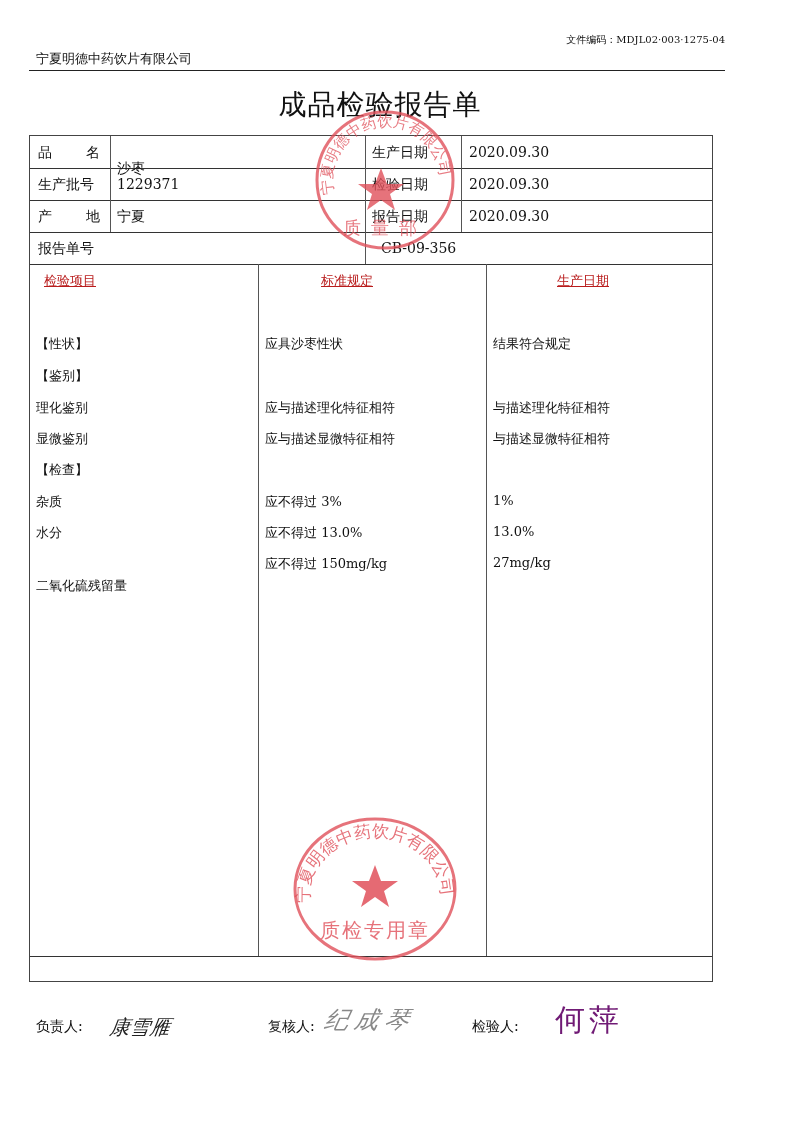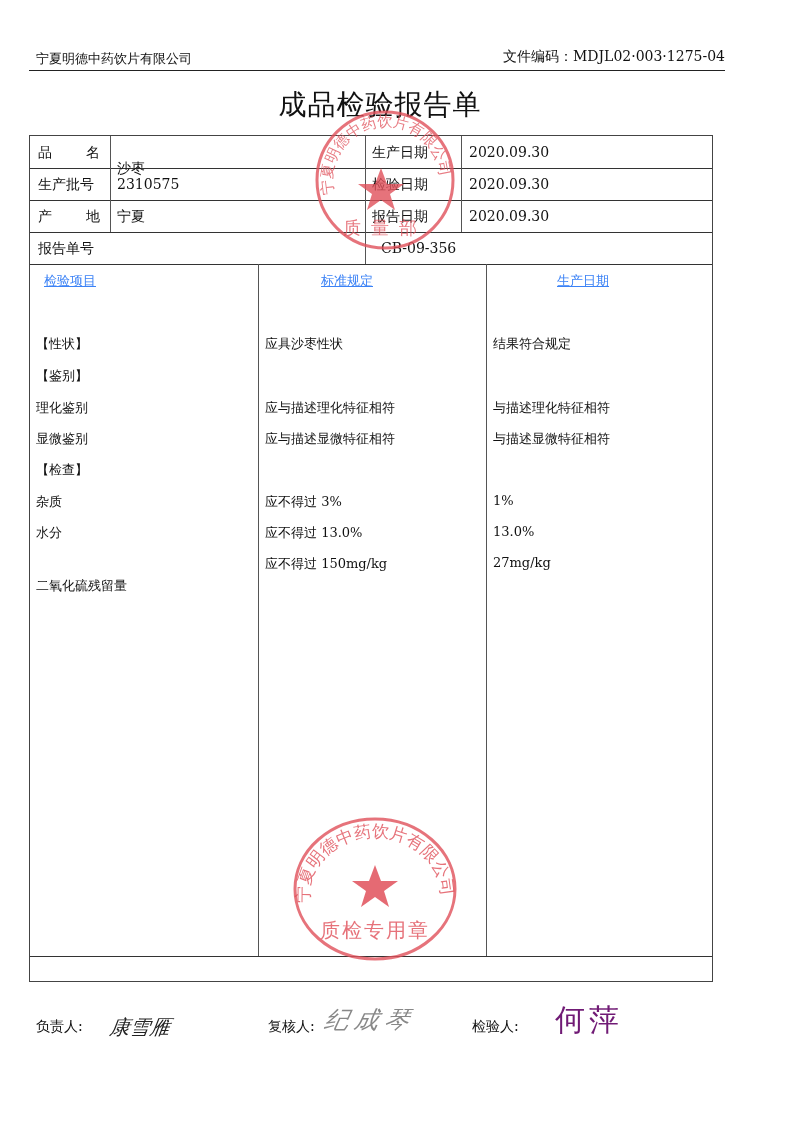--- a/index.html
+++ b/index.html
@@ -1,27 +1,27 @@
 <!DOCTYPE html>
 <html><head>
 <meta charset="utf-8">
 <style>
   html, body { margin:0; padding:0; background:#ffffff; }
   body { width:800px; height:1131px; position:relative; overflow:hidden;
          font-family:"DejaVu Serif","Liberation Serif",serif; color:#111; }
   .hdr-left { position:absolute; left:36px; top:50px; font-size:13px; }
-  .hdr-right { position:absolute; right:75px; top:48px; font-size:14px; }
+  .hdr-right { position:absolute; right:75px; top:33px; font-size:10px; }
   .hdr-line { position:absolute; left:29px; width:696px; top:70px; height:0; border-top:1.5px solid #222; }
   .title { position:absolute; left:0; width:760px; text-align:center; top:86px; font-size:28px; letter-spacing:1px; }
   .tbl { position:absolute; left:29px; top:135px; width:684px; height:847px; border:1px solid #444; box-sizing:border-box; }
   .hline { position:absolute; left:0; right:0; height:0; border-top:1px solid #333; }
   .vline { position:absolute; width:0; border-left:1px solid #555; }
   .cell { position:absolute; font-size:14px; line-height:16px; white-space:nowrap; }
   .lbl-sp { display:flex; justify-content:space-between; width:62px; }
-  .col-h { position:absolute; top:136px; font-size:13px; text-decoration:underline; color:#3b82f6; }
+  .col-h { position:absolute; top:136px; font-size:13px; text-decoration:underline; color:#b91c1c; }
   .row-t { position:absolute; font-size:13px; }
   .concl { position:absolute; left:16px; top:827px; font-size:14px; }
   .concl b { font-weight:bold; }
   .sig-lbl { position:absolute; top:1018px; font-size:14px; }
   .sig { position:absolute; font-family:"DejaVu Sans","Liberation Sans",sans-serif; color:#222; }
   .seal { position:absolute; pointer-events:none; }
 </style>
 </head>
 <body>
 
@@ -48,21 +48,21 @@
 
   <div class="cell lbl-sp" style="left:8px; top:8px">
       <span>品</span>
       <span>名</span>
     </div>
   <div class="cell" style="left:87px; top:24px">沙枣</div>
   <div class="cell" style="left:342px; top:8px">生产日期</div>
   <div class="cell" style="left:439px; top:8px">2020.09.30</div>
 
   <div class="cell" style="left:8px; top:40px">生产批号</div>
-  <div class="cell" style="left:87px; top:40px">2310575</div>
+  <div class="cell" style="left:87px; top:40px">1229371</div>
   <div class="cell" style="left:342px; top:40px">检验日期</div>
   <div class="cell" style="left:439px; top:40px">2020.09.30</div>
 
   <div class="cell lbl-sp" style="left:8px; top:72px">
       <span>产</span>
       <span>地</span>
     </div>
   <div class="cell" style="left:87px; top:72px">宁夏</div>
   <div class="cell" style="left:342px; top:72px">报告日期</div>
   <div class="cell" style="left:439px; top:72px">2020.09.30</div>

